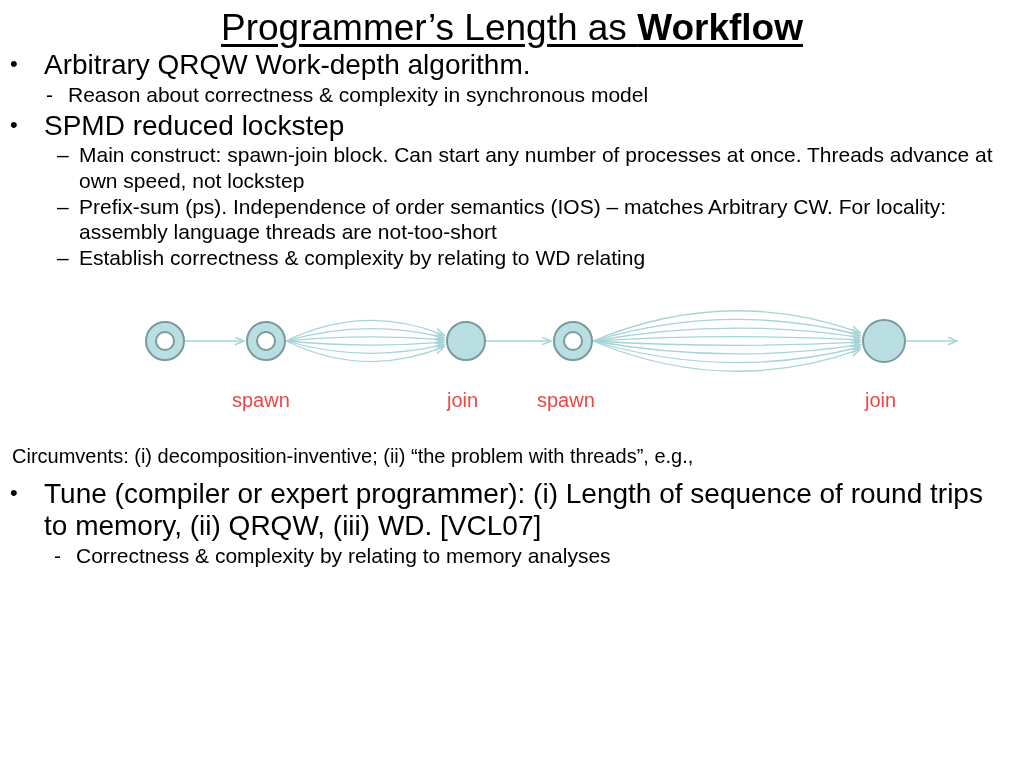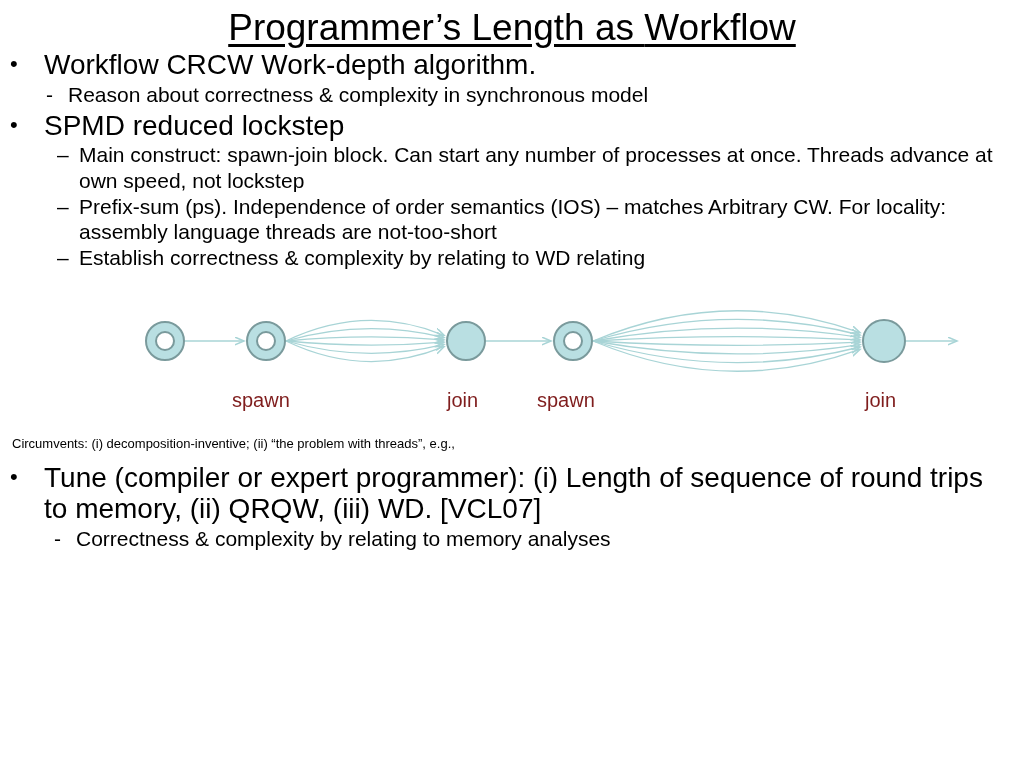--- a/index.html
+++ b/index.html
@@ -24,21 +24,21 @@
     font-weight: normal;
     margin: 9px 0 0 0;
     padding: 0;
     white-space: nowrap;
   }
   .slide-title .t-underline {
     text-decoration: underline;
     text-underline-offset: 4px;
   }
   .slide-title .t-bold {
-    font-weight: normal;
+    font-weight: bold;
   }
 
   
   .body-area {
     padding: 0 14px 0 10px;
   }
 
   .lvl1 {
     display: flex;
     align-items: flex-start;
@@ -75,63 +75,63 @@
 
   .lvl2.tight {
     padding-left: 36px;
     font-size: 21px;
   }
 
   .u { text-underline-offset: 2px; }
 
   
   .para {
-    font-size: 13px;
+    font-size: 20px;
     line-height: 1.25;
-    margin-top: 10px;
+    margin-top: 18px;
     padding-left: 2px;
     text-indent: 0;
   }
   .para .cont {
     display: block;
     padding-left: 36px;
   }
 
   
   .diagram-wrap {
     position: relative;
     height: 140px;
     margin-top: 16px;
   }
   .diagram-wrap svg {
     display: block;
   }
   .diagram-label {
     position: absolute;
     font-size: 20px;
-    color: #7f1d1d;
+    color: #ef4444;
     white-space: nowrap;
   }
 
   .spacer-a { height: 6px; }
 </style>
 </head>
 <body>
 
 <h1 class="slide-title">
   <span class="t-underline">
     <span>Programmer’s Length as </span><span class="t-bold">Workflow</span>
   </span>
 </h1>
 
 <div class="body-area">
 
   <div class="lvl1">
     <span class="bullet-mark">•</span>
-    <span class="lvl1-text">Workflow CRCW Work-depth algorithm.</span>
+    <span class="lvl1-text">Arbitrary QRQW Work-depth algorithm.</span>
   </div>
 
   <div class="lvl2 tight">
     <span class="bullet-mark">-</span>
     <span class="lvl2-text"><span class="u">Reason about correctness &amp; complexity </span><span>in synchronous model</span></span>
   </div>
 
   <div class="lvl1">
     <span class="bullet-mark">•</span>
     <span class="lvl1-text">SPMD reduced lockstep</span>

